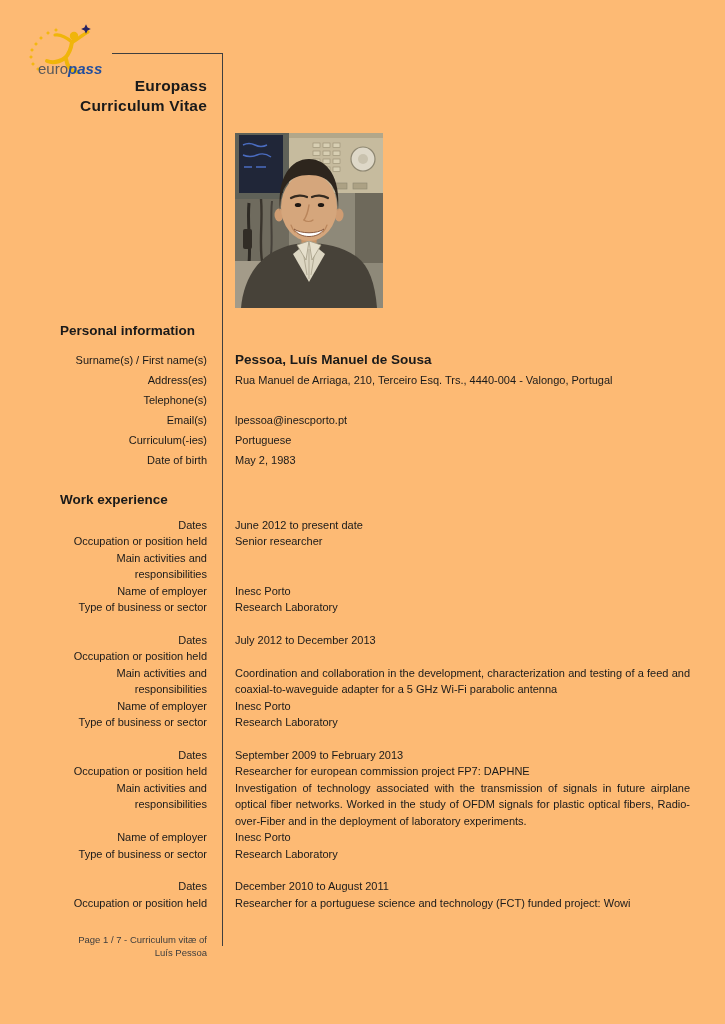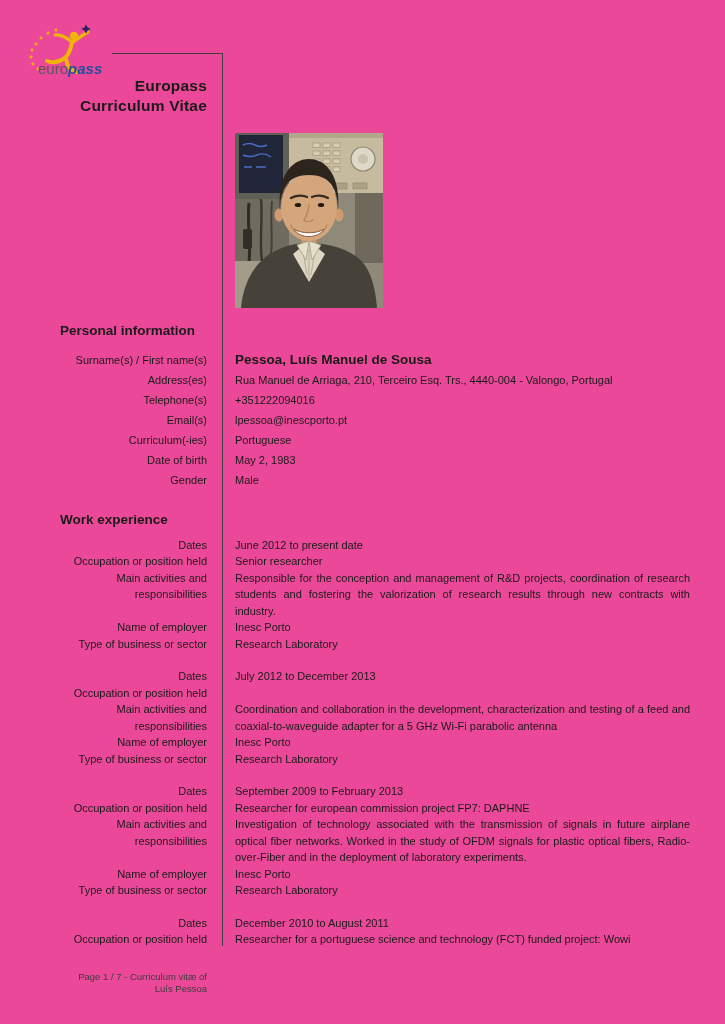--- a/index.html
+++ b/index.html
@@ -1,17 +1,17 @@
 <!DOCTYPE html>
 <html><head>
 <meta charset="utf-8">
 <style>
   html,body { margin:0; padding:0; background:#ffffff; }
   .page {
-    position:relative; width:725px; height:1024px; background:#ec4899;
+    position:relative; width:725px; height:1024px; background:#fdba74;
     font-family:"Liberation Sans", sans-serif; color:#1a1a1a; overflow:hidden;
   }
   
   .logo { position:absolute; left:26px; top:24px; width:88px; height:56px; }
   .hline { position:absolute; left:112px; top:53px; width:110px; height:1px; background:#3f3f3f; }
   .vline { position:absolute; left:222px; top:53px; width:1px; height:893px; background:#3f3f3f; }
   .title {
     position:absolute; left:40px; top:76px; width:167px; text-align:right;
     font-size:15.5px; font-weight:bold; line-height:20px; letter-spacing:.2px;
   }
@@ -169,60 +169,53 @@
       <div class="val name">Pessoa, Luís Manuel de Sousa</div>
     </div>
     <div class="row prow">
       <div class="lab">Address(es)</div>
         <div></div>
       <div class="val">Rua Manuel de Arriaga, 210, Terceiro Esq. Trs., 4440-004 - Valongo, Portugal</div>
     </div>
     <div class="row prow">
       <div class="lab">Telephone(s)</div>
         <div></div>
-      <div class="val">+351222094016</div>
     </div>
     <div class="row prow">
       <div class="lab">Email(s)</div>
         <div></div>
       <div class="val">lpessoa@inescporto.pt</div>
     </div>
     <div class="row prow">
       <div class="lab">Curriculum(-ies)</div>
         <div></div>
       <div class="val">Portuguese</div>
     </div>
     <div class="row prow">
       <div class="lab">Date of birth</div>
         <div></div>
       <div class="val">May 2, 1983</div>
     </div>
-    <div class="row prow">
-      <div class="lab">Gender</div>
-        <div></div>
-      <div class="val">Male</div>
-    </div>
 
     <div class="sec sec-work">Work experience</div>
 
     <div class="entry">
       <div class="row">
         <div class="lab">Dates</div>
           <div></div>
         <div class="val">June 2012 to present date</div>
       </div>
       <div class="row">
         <div class="lab">Occupation or position held</div>
           <div></div>
         <div class="val">Senior researcher</div>
       </div>
       <div class="row">
         <div class="lab">Main activities and responsibilities</div>
           <div></div>
-        <div class="val just">Responsible for the conception and management of R&amp;D projects, coordination of research students and fostering the valorization of research results through new contracts with industry.</div>
       </div>
       <div class="row">
         <div class="lab">Name of employer</div>
           <div></div>
         <div class="val">Inesc Porto</div>
       </div>
       <div class="row">
         <div class="lab">Type of business or sector</div>
           <div></div>
         <div class="val">Research Laboratory</div>

